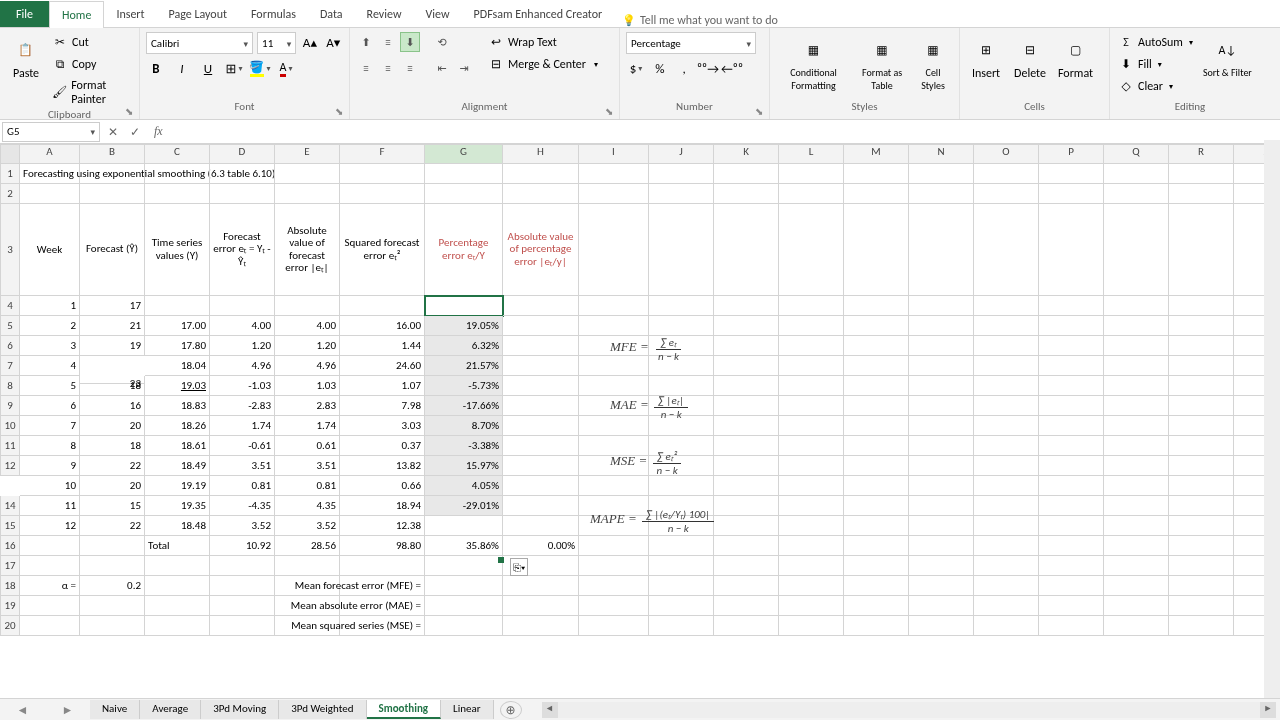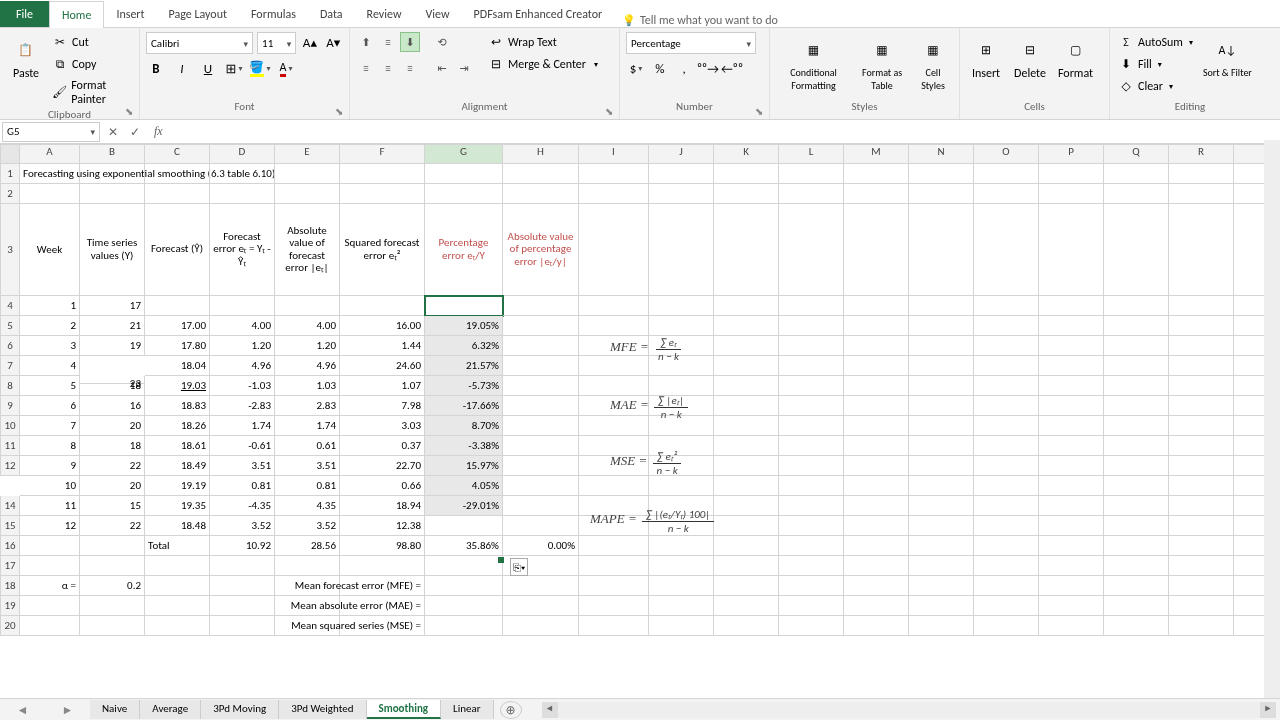--- a/index.html
+++ b/index.html
@@ -330,22 +330,22 @@
         <div class="cell" style="width: 65px;"></div>
         <div class="cell" style="width: 65px;"></div>
         <div class="cell" style="width: 65px;"></div>
         <div class="cell" style="width: 65px;"></div>
         <div class="cell" style="width: 65px;"></div>
         <div class="cell" style="width: 65px;"></div>
       </div>
       <div class="row" style="height: 92px;">
         <div class="rh" style="width: 20px;">3</div>
         <div class="cell hd" style="width: 60px; height: 92px;">Week</div>
+        <div class="cell hd wrap" style="width: 65px; height: 92px;">Forecast (Ŷ)</div>
         <div class="cell hd wrap" style="width: 65px; height: 92px;">Time series values (Y)</div>
-        <div class="cell hd wrap" style="width: 65px; height: 92px;">Forecast (Ŷ)</div>
         <div class="cell hd wrap" style="width: 65px; height: 92px;">Forecast error eₜ = Yₜ - Ŷₜ</div>
         <div class="cell hd wrap" style="width: 65px; height: 92px;">Absolute value of forecast error |eₜ|</div>
         <div class="cell hd wrap" style="width: 85px; height: 92px;">Squared forecast error eₜ²</div>
         <div class="cell hd wrap red" style="width: 78px; height: 92px;">Percentage error eₜ/Y</div>
         <div class="cell hd wrap red" style="width: 76px; height: 92px;">Absolute value of percentage error |eₜ/y|</div>
         <div class="cell" style="width: 70px; height: 92px;"></div>
         <div class="cell" style="width: 65px; height: 92px;"></div>
         <div class="cell" style="width: 65px; height: 92px;"></div>
         <div class="cell" style="width: 65px; height: 92px;"></div>
         <div class="cell" style="width: 65px; height: 92px;"></div>
@@ -532,21 +532,21 @@
         <div class="cell" style="width: 65px;"></div>
         <div class="cell" style="width: 65px;"></div>
       </div>
       <div class="row">
         <div class="rh" style="width: 20px;">12</div>
         <div class="cell r" style="width: 60px;">9</div>
         <div class="cell r" style="width: 65px;">22</div>
         <div class="cell r" style="width: 65px;">18.49</div>
         <div class="cell r" style="width: 65px;">3.51</div>
         <div class="cell r" style="width: 65px;">3.51</div>
-        <div class="cell r" style="width: 85px;">22.70</div>
+        <div class="cell r" style="width: 85px;">13.82</div>
         <div class="cell r sel-range" style="width: 78px;">15.97%</div>
         <div class="cell r" style="width: 76px;"></div>
         <div class="cell" style="width: 70px;"></div>
         <div class="cell" style="width: 65px;"></div>
         <div class="cell" style="width: 65px;"></div>
         <div class="cell" style="width: 65px;"></div>
         <div class="cell" style="width: 65px;"></div>
         <div class="cell" style="width: 65px;"></div>
         <div class="cell" style="width: 65px;"></div>
         <div class="cell" style="width: 65px;"></div>

